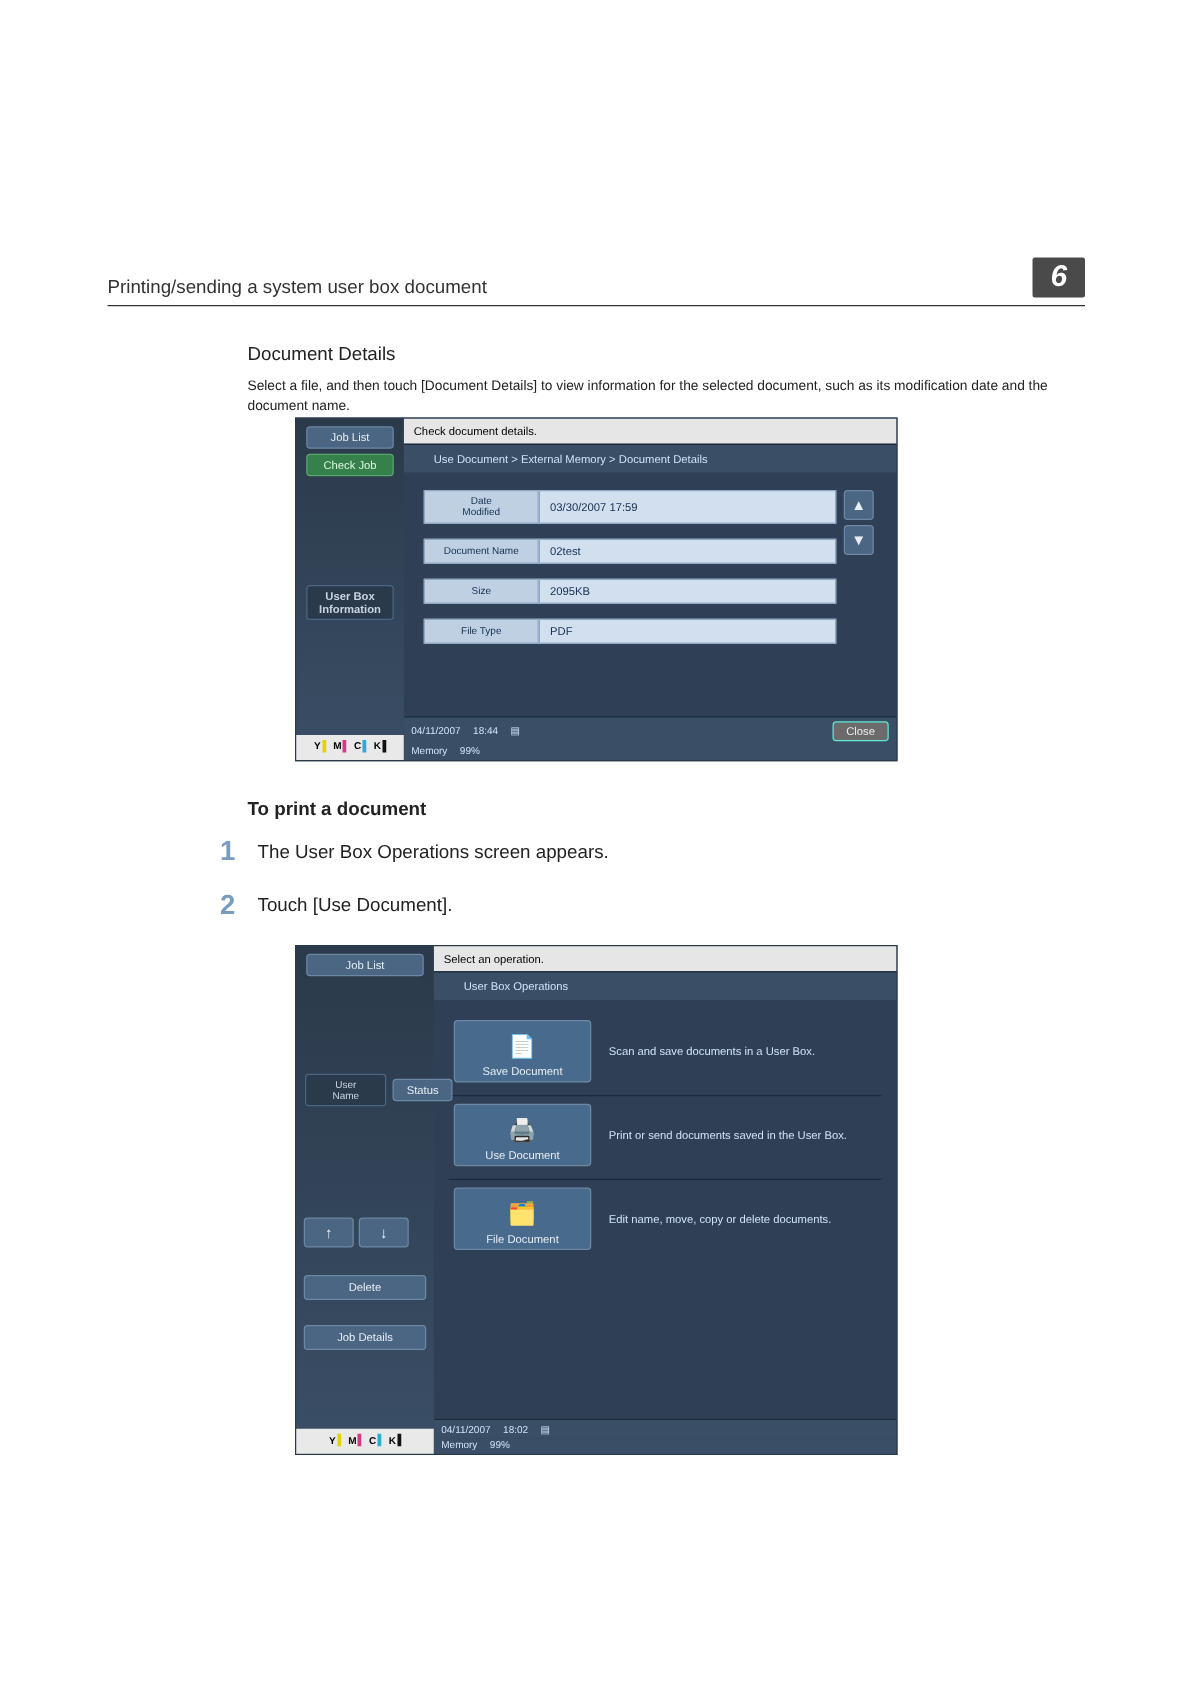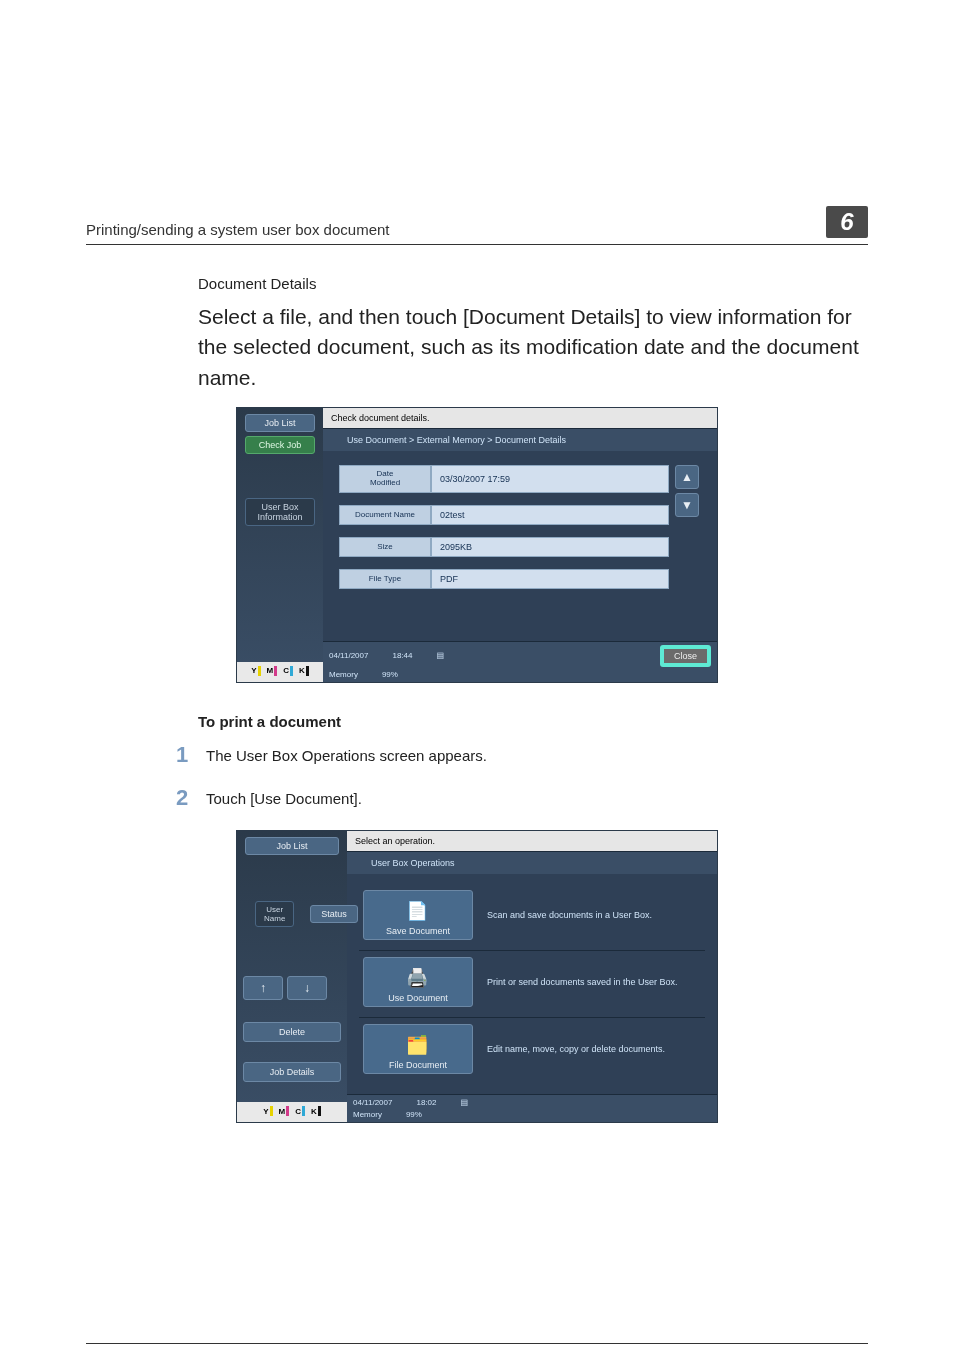--- a/index.html
+++ b/index.html
@@ -51,23 +51,23 @@
   .sec {
     margin-left: 112px;
     margin-right: 0;
   }
   .h3 {
     font-weight: normal;
     font-size: 15px;
     margin: 0 0 10px 0;
   }
   .para {
-    font-size: 21px;
+    font-size: 11px;
     line-height: 1.45;
-    margin: 0 0 14px 0;
+    margin: 0 0 0 0;
   }
   .h4 {
     font-weight: bold;
     font-size: 15px;
     margin: 30px 0 14px 0;
     margin-left: 112px;
   }
   .step {
     display: flex;
     margin-left: 90px;
@@ -97,37 +97,38 @@
     color: #fff;
   }
   .ss-row { display: flex; }
   .ss-left {
     width: 110px;
     background: linear-gradient(#2b3a4a, #3a4e66);
     display: flex;
     flex-direction: column;
     justify-content: flex-start;
     position: relative;
+    gap: 43px;
   }
   .ss-right { flex: 1; display: flex; flex-direction: column; }
 
   .pill, .pill-active, .pill-dark, .pill-gray {
     margin: 4px 6px;
     padding: 3px 0;
     text-align: center;
     border-radius: 3px;
     font-size: 9px;
     white-space: nowrap;
   }
   .pill { background: #4a6683; border: 1px solid #6c88a5; color: #e8eef4; }
   .pill-active { background: #36804b; border: 1px solid #55a96c; color: #dff8e4; }
   .pill-dark { background: #2b3a4a; border: 1px solid #4a6683; color: #c8d4e0; }
 
   .ss1-top { padding: 2px 2px 6px 2px; }
-  .ss1-mid { padding: 30px 2px 2px 2px; }
+  .ss1-mid { padding: 30px 2px 2px 2px; font-weight: bold; }
 
   .ss-titlebar {
     background: #e6e6e6;
     color: #000;
     padding: 5px 8px;
     font-size: 9px;
   }
   .ss-breadcrumb {
     background: #3a4e66;
     color: #cfe3f7;
@@ -179,24 +180,24 @@
   }
   .ss-statusbar {
     display: flex;
     align-items: center;
     justify-content: space-between;
     background: #3a4e66;
     padding: 3px 6px;
     border-top: 1px solid #1b2a3a;
     font-size: 8px;
   }
-  .status-left { display:flex; align-items:center; gap:24px; color:#cfe3f7; }
+  .status-left { display:flex; align-items:center; gap:10px; color:#cfe3f7; }
   .close-btn {
     background: #6b6b6b;
-    border: 4px solid #5eead4;
+    border: 1px solid #5eead4;
     color: #eee;
     padding: 2px 10px;
     border-radius: 3px;
     font-size: 9px;
   }
 
   
   .toner-strip {
     display:flex;
     gap:6px;
@@ -388,21 +389,21 @@
     </div>
   </div>
 
   <div class="ss">
     <div class="ss-row" style="min-height:224px;">
       <div class="ss-left">
         <div style="padding:2px 2px 6px 2px;">
           <div class="pill">Job List</div>
         </div>
         <div style="padding:24px 2px 2px 6px; display:flex; gap:4px; align-items:center;">
-          <div class="pill-dark" style="margin:12px; padding:3px 8px; white-space:pre-line; font-size:8px;">User
+          <div class="pill-dark" style="margin:1px; padding:3px 21px; white-space:pre-line; font-size:8px;">User
 Name</div>
           <div class="pill" style="margin:0; padding:3px 10px;">Status</div>
         </div>
         <div style="flex:1"></div>
         <div>
           <div style="display:flex; gap:4px; padding:0 6px 2px 6px;">
             <div class="arrow-btn">↑</div>
             <div class="arrow-btn">↓</div>
           </div>
           <div class="wide-btn">Delete</div>

